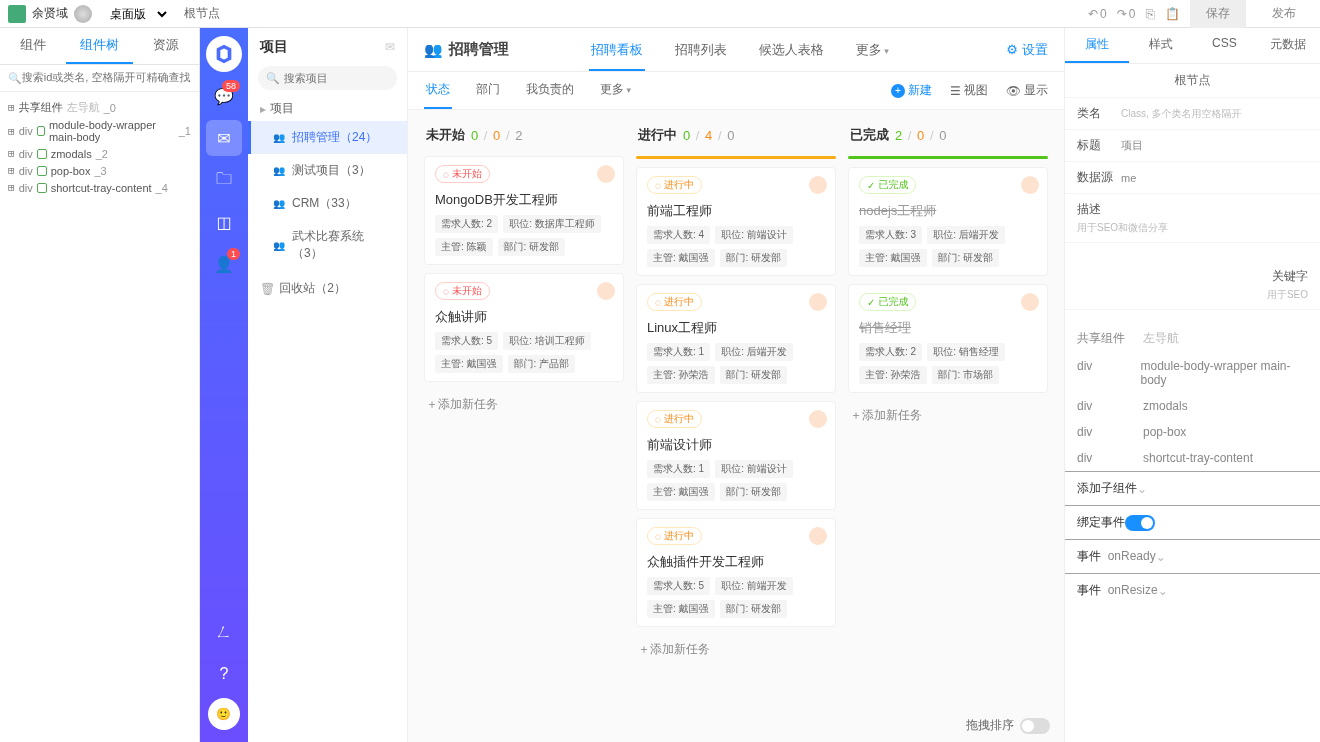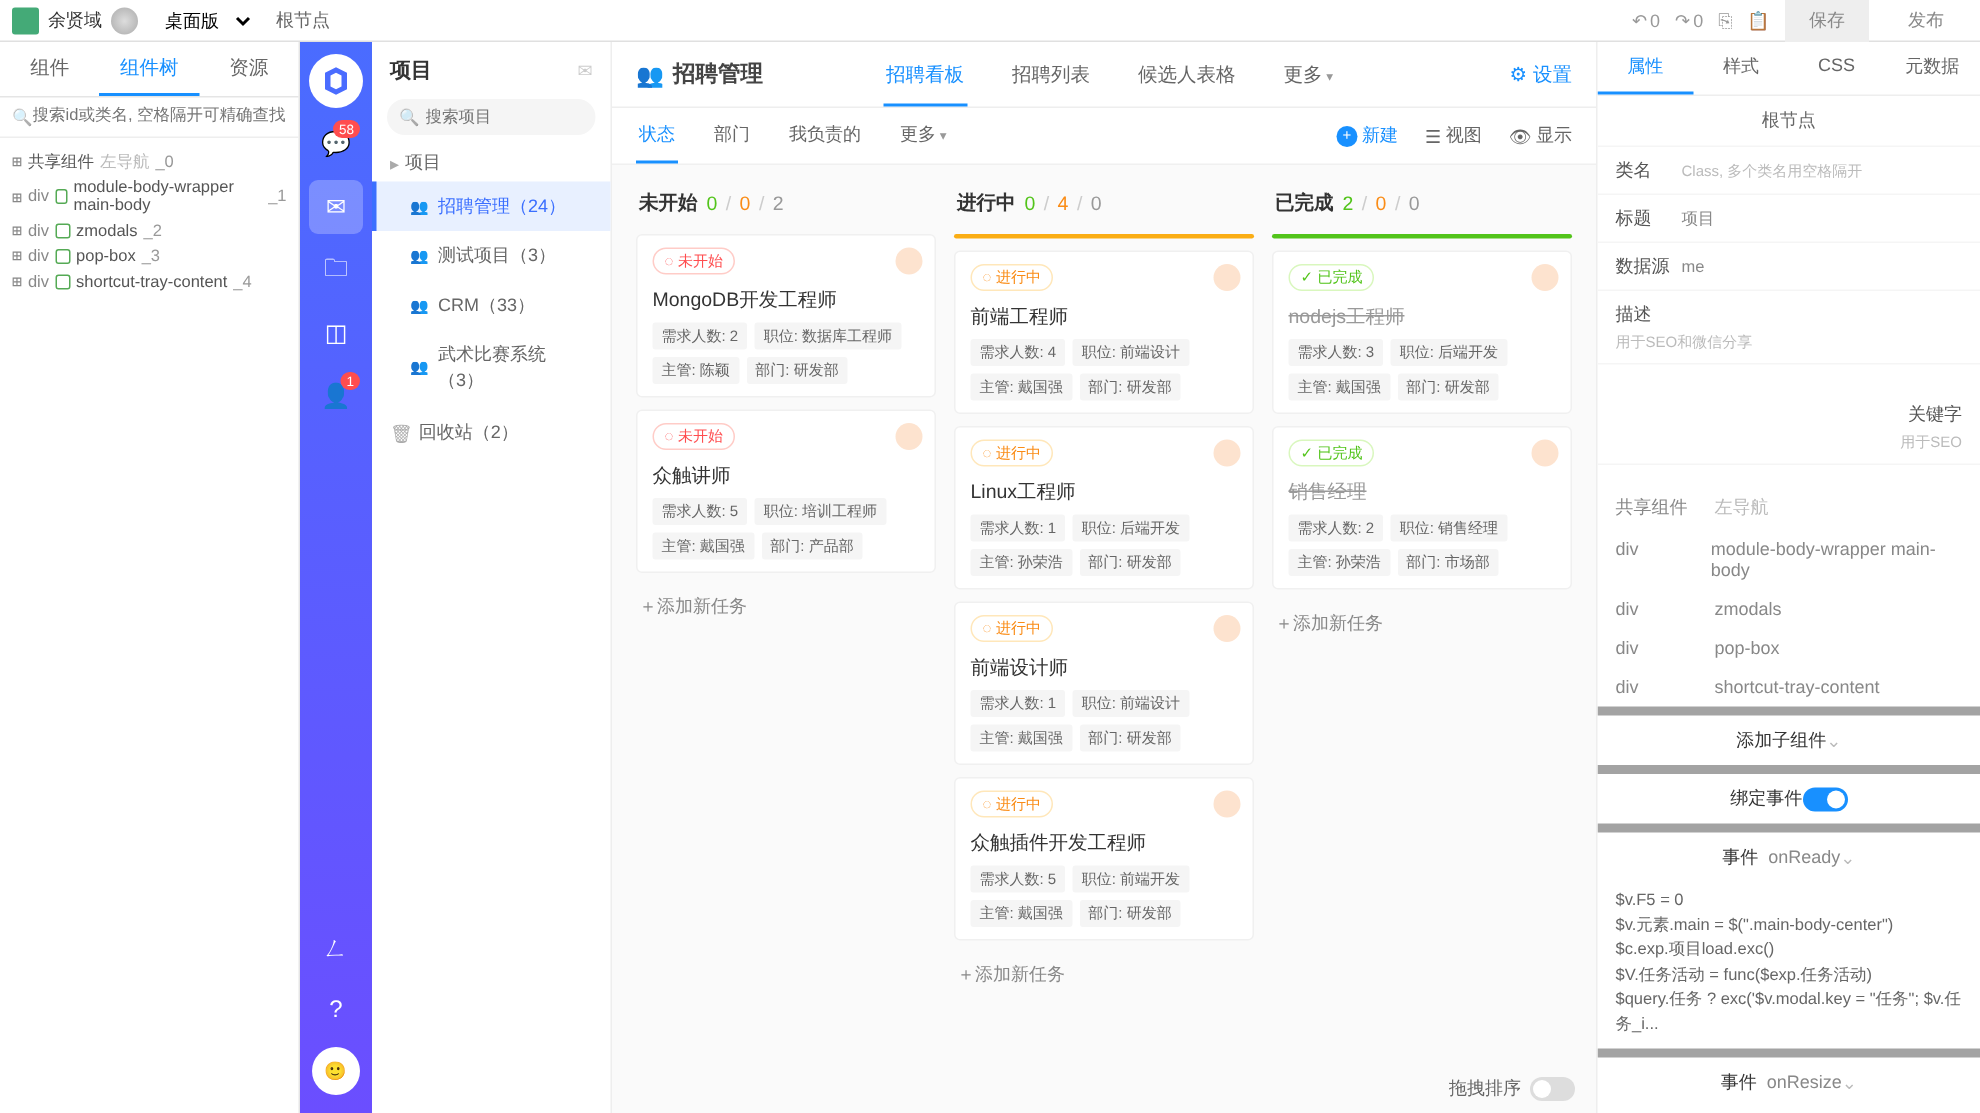--- a/index.html
+++ b/index.html
@@ -105,21 +105,21 @@
     .right-tabs { display: flex; border-bottom: 1px solid #eee; }
     .right-tab { flex: 1; text-align: center; padding: 8px 0; cursor: pointer; color: #666; }
     .right-tab.active { color: #1890ff; border-bottom: 2px solid #1890ff; }
     .right-bc { text-align: center; padding: 8px; color: #666; border-bottom: 1px solid #f5f5f5; }
     .prop-row { display: flex; align-items: center; padding: 7px 12px; border-bottom: 1px solid #f5f5f5; gap: 8px; }
     .prop-label { min-width: 36px; color: #555; }
     .prop-val { color: #888; flex: 1; font-size: 11px; }
     .prop-hint { color: #bbb; font-size: 10px; }
     .child-row { display: flex; padding: 6px 12px; gap: 14px; color: #888; }
     .child-row .tag-el { width: 52px; }
-    .section-row { display: flex; justify-content: center; align-items: center; padding: 8px 12px; border-top: 6px solid #a3a3a3; }
+    .section-row { display: flex; justify-content: flex-start; align-items: center; padding: 8px 12px; border-top: 1px solid #a3a3a3; }
     .code-block { padding: 4px 12px 8px; color: #666; font-size: 11px; line-height: 1.5; white-space: pre-wrap; word-break: break-all; }
     
     .search-ico::before { content: '🔍'; font-size: 11px; opacity: 0.5; }
     .gear-ico::before { content: '⚙'; }
     .caret::after { content: ' ▾'; font-size: 9px; color: #999; }
     .plus-circle { width:14px; height:14px; border-radius:50%; background:#1890ff; color:#fff; display:inline-flex; align-items:center; justify-content:center; font-size:10px;}
   </style>
 </head>
 <body>
 
@@ -440,25 +440,20 @@
       <span style="color:#bbb;">⌄</span>
     </div>
     <div class="section-row">
       <span>绑定事件</span>
       <span class="toggle on"></span>
     </div>
     <div class="section-row">
       <span><span>事件</span>&nbsp;&nbsp;<span style="color:#888;">onReady</span></span>
       <span style="color:#bbb;">⌄</span>
     </div>
-    <div class="code-block">$v.F5 = 0
-$v.元素.main = $(".main-body-center")
-$c.exp.项目load.exc()
-$V.任务活动 = func($exp.任务活动)
-$query.任务 ? exc('$v.modal.key = "任务"; $v.任务_i...</div>
     <div class="section-row">
       <span><span>事件</span>&nbsp;&nbsp;<span style="color:#888;">onResize</span></span>
       <span style="color:#bbb;">⌄</span>
     </div>
 
   </div>
 </div>
 
 <div class="footer-bar">
   <span>拖拽排序</span>

